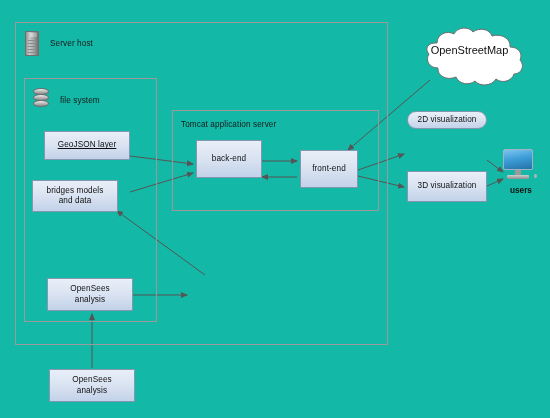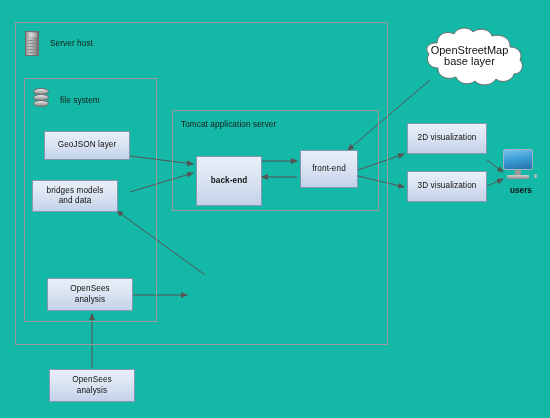--- a/index.html
+++ b/index.html
@@ -207,49 +207,49 @@
   <div class="db" style="left:33px; top:88px;">
     <div class="disc" style="top:12px;"></div>
     <div class="disc" style="top:6px;"></div>
     <div class="disc" style="top:0px;"></div>
   </div>
   <div class="frame-label" style="left:60px; top:96px;">file system</div>
 
   <div class="frame" style="left:172px; top:110px; width:207px; height:101px;"></div>
   <div class="frame-label" style="left:181px; top:120px;">Tomcat application server</div>
 
-  <div class="node" style="left:44px; top:131px; width:86px; height:29px;">
+  <div class="node" style="left:44px; top:131px; width:86px; height:29px;text-decoration:underline;">
     <span>GeoJSON layer</span>
   </div>
 
   <div class="node" style="left:32px; top:180px; width:86px; height:32px; flex-direction:column;">
     <span>bridges models</span>
     <span>and data</span>
   </div>
 
   <div class="node" style="left:47px; top:278px; width:86px; height:33px; flex-direction:column;">
     <span>OpenSees</span>
     <span>analysis</span>
   </div>
 
   <div class="node" style="left:49px; top:369px; width:86px; height:33px; flex-direction:column;">
     <span>OpenSees</span>
     <span>analysis</span>
   </div>
 
 
-  <div class="node" style="left:196px; top:156px; width:66px; height:50px;font-weight:bold;">
+  <div class="node" style="left:196px; top:140px; width:66px; height:38px;">
     <span>back-end</span>
   </div>
 
   <div class="node" style="left:300px; top:150px; width:58px; height:38px;">
     <span>front-end</span>
   </div>
 
-  <div class="node" style="left:407px; top:123px; width:80px; height:31px;">
+  <div class="node" style="left:407px; top:111px; width:80px; height:18px;border-radius:12px;">
     <span>2D visualization</span>
   </div>
 
   <div class="node" style="left:407px; top:171px; width:80px; height:31px;">
     <span>3D visualization</span>
   </div>
 
   <div class="cloud-wrap" style="left:409px; top:26px; width:121px; height:62px;">
     <svg width="121" height="62" viewBox="0 0 121 62" xmlns="http://www.w3.org/2000/svg">
       <path d="M28,17
@@ -260,21 +260,20 @@
                C110,21 114,28 111,34
                C116,39 113,48 105,48
                C103,55 93,58 87,53
                C83,60 71,61 66,55
                C60,60 50,58 47,51
                C38,55 28,50 29,42
                C20,42 16,34 20,28
                C15,23 19,16 28,17 Z" fill="#ffffff" stroke="#6e6e6e" stroke-width="1"></path>
     </svg>
     <div class="cloud-text" style="top:19px;">OpenStreetMap</div>
-    <div class="cloud-text" style="top:30px;">base layer</div>
   </div>
 
   <div class="monitor" style="left:503px; top:149px; width:36px; height:31px;">
     <div class="screen"></div>
     <div class="neck"></div>
     <div class="base"></div>
     <div class="mouse"></div>
   </div>
   <div class="monitor-label" style="left:497px; top:186px; width:48px;">users</div>
 

